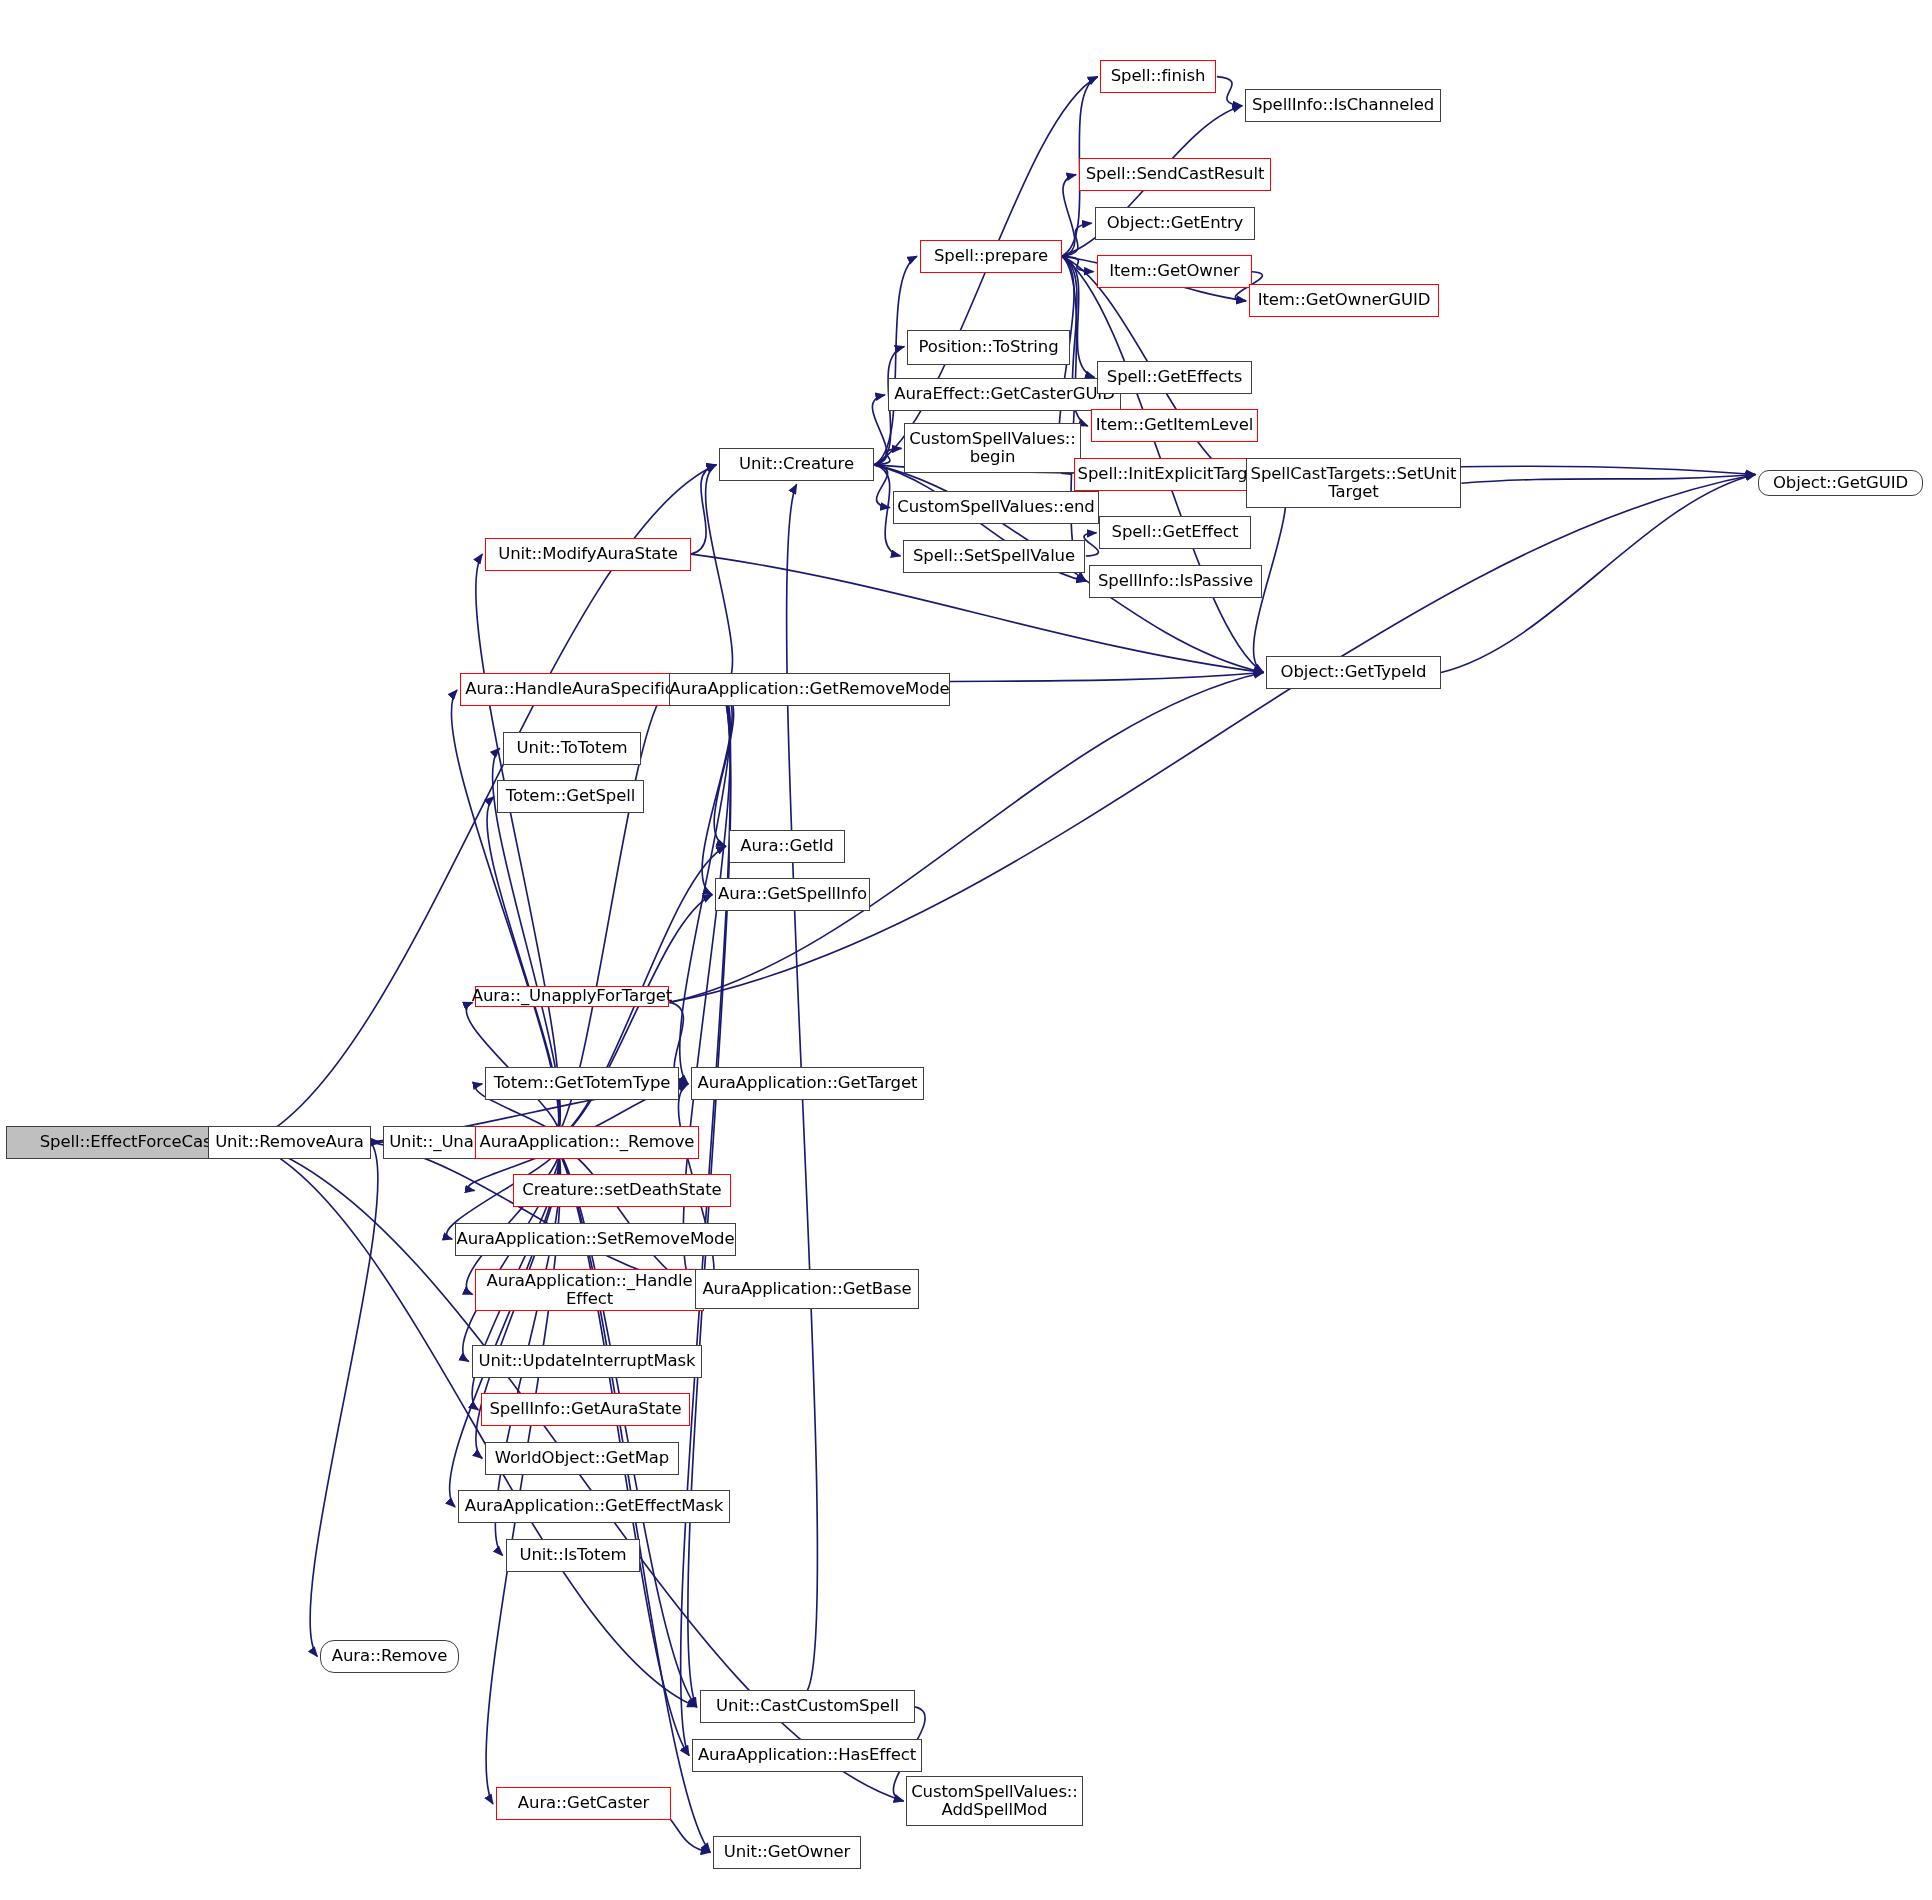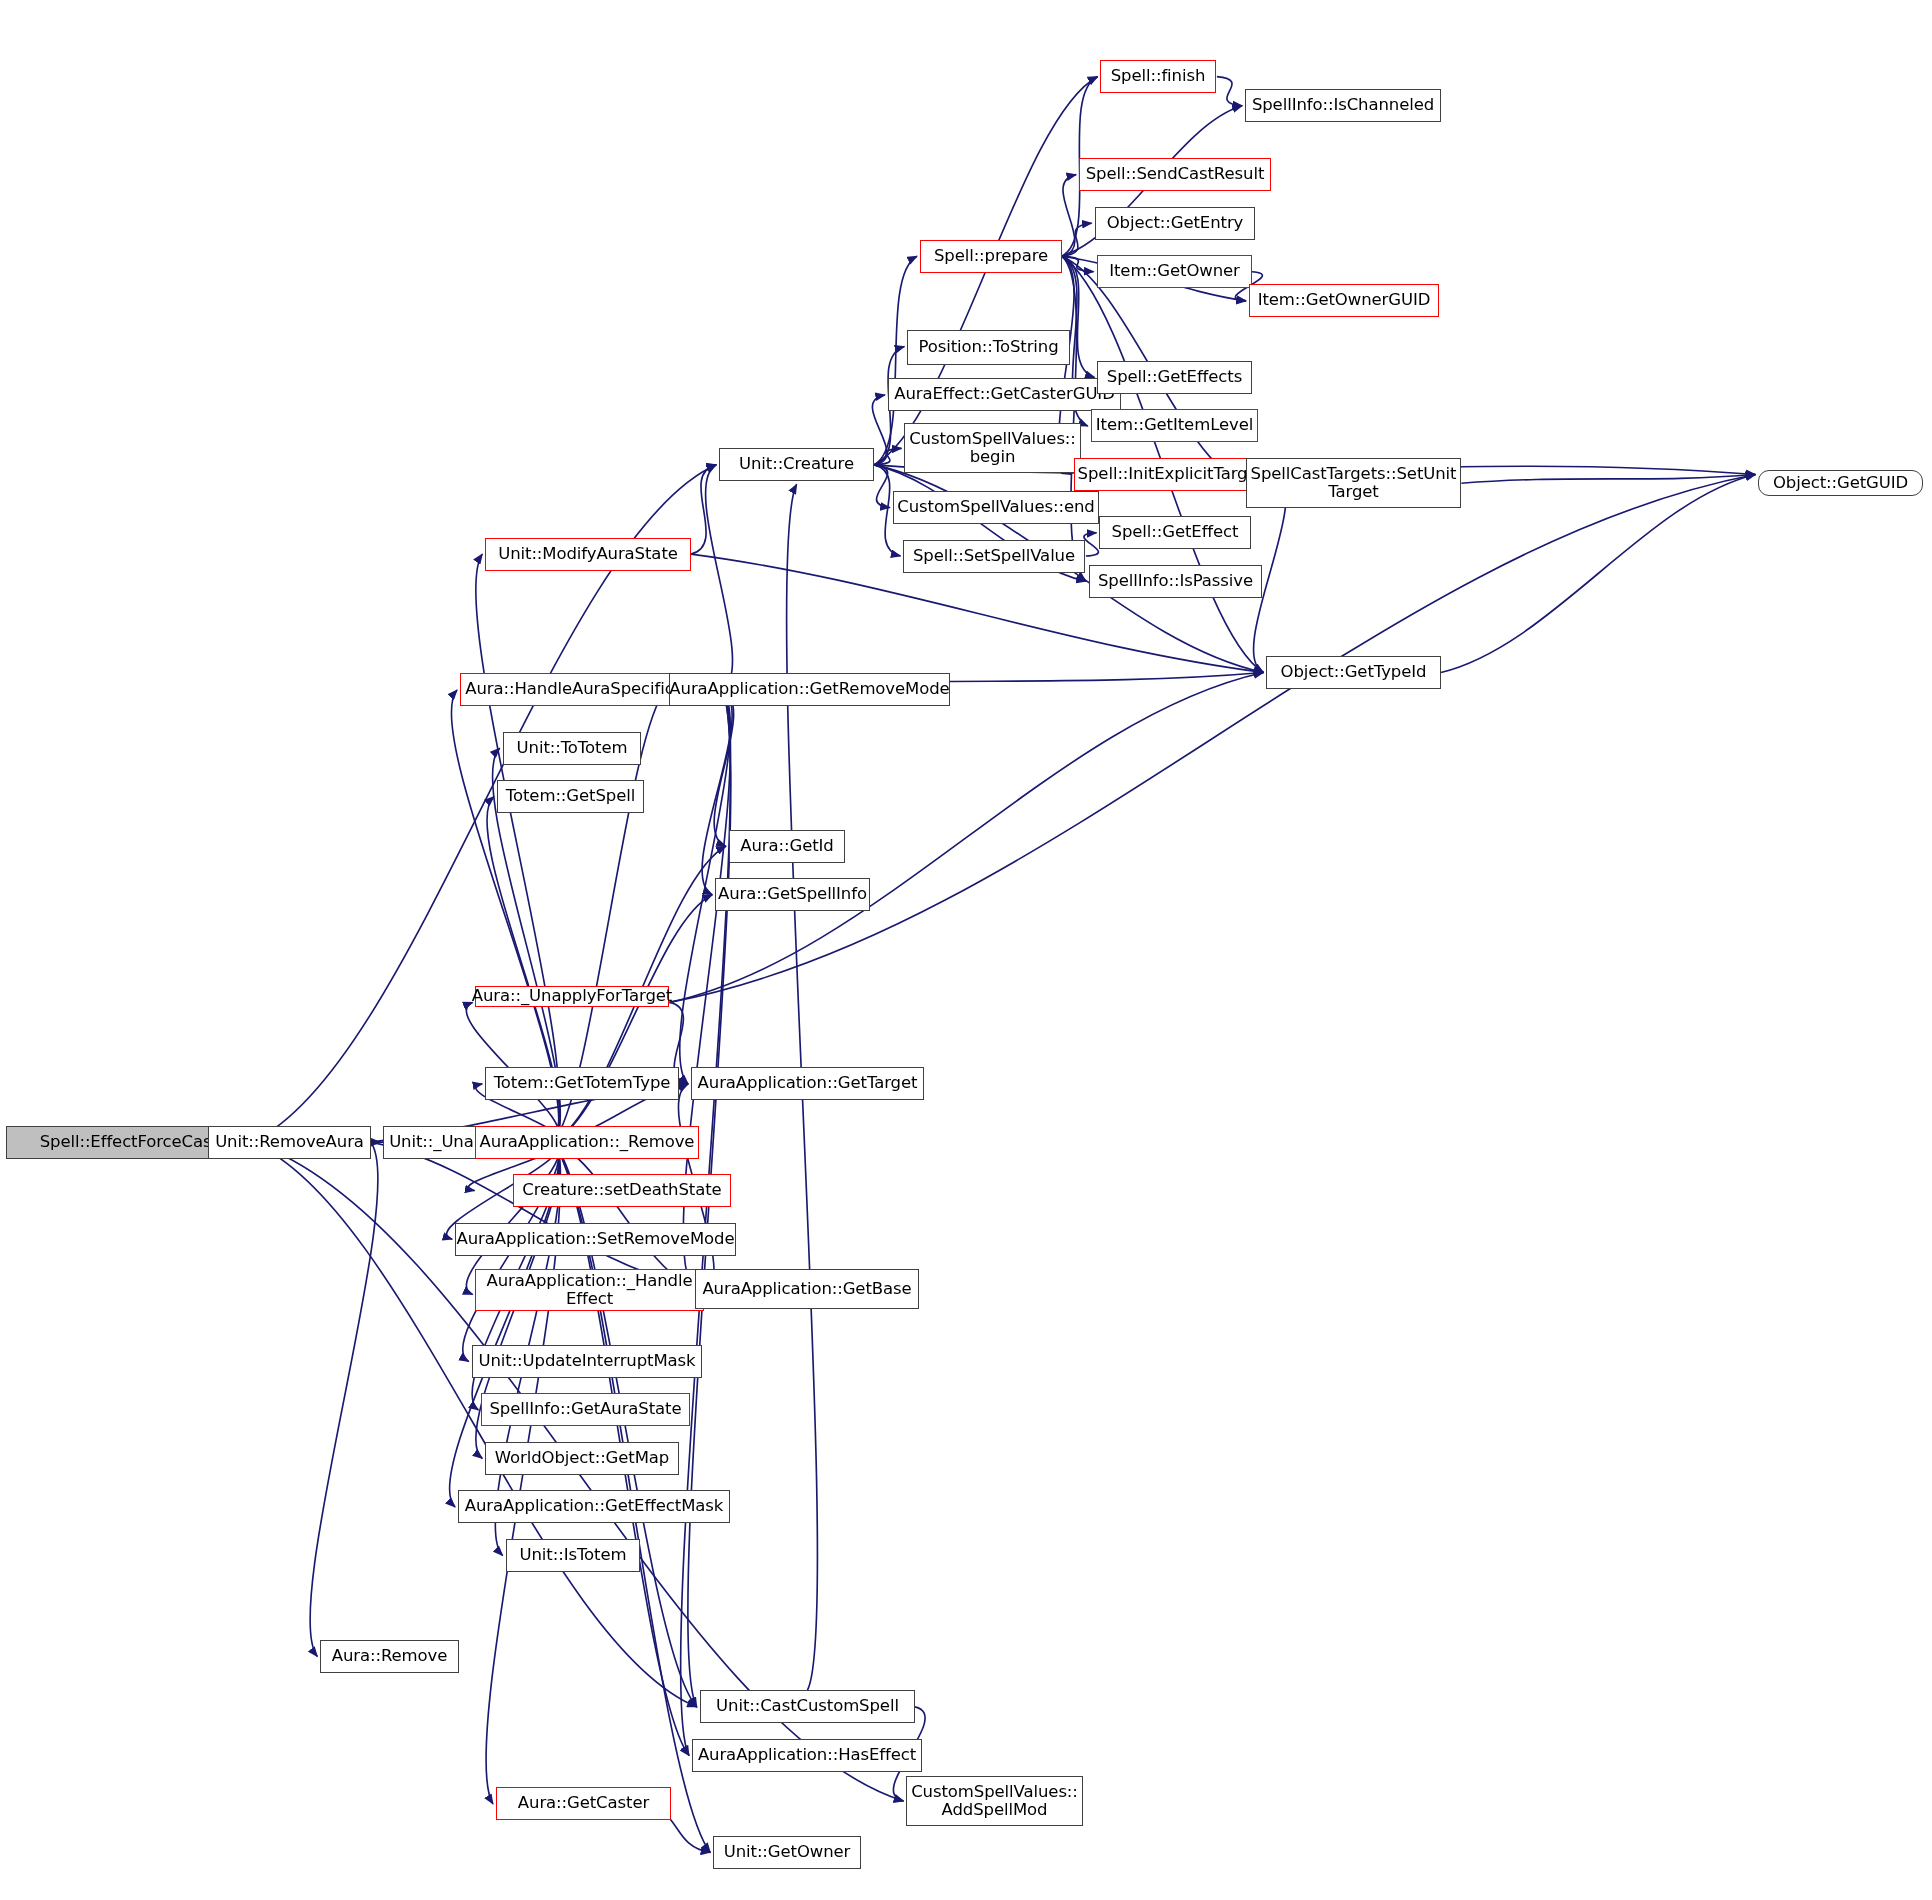--- a/index.html
+++ b/index.html
@@ -154,21 +154,21 @@
     <div class="node red" style="left: 475px; top: 1126px; width: 224px; height: 33px;">AuraApplication::_Remove</div>
     <div class="node red" style="left: 477px; top: 1174px; width: 218px; height: 33px; margin-left: 36px;">Creature::setDeathState</div>
     <div class="node" style="left: 455px; top: 1223px; width: 281px; height: 33px;">AuraApplication::SetRemoveMode</div>
     <div class="node red" style="left: 475px; top: 1269px; width: 229px; height: 42px; text-align: center;">AuraApplication::_Handle
 Effect</div>
     <div class="node" style="left: 472px; top: 1345px; width: 230px; height: 33px;">Unit::UpdateInterruptMask</div>
     <div class="node red" style="left: 481px; top: 1393px; width: 209px; height: 33px;">SpellInfo::GetAuraState</div>
     <div class="node" style="left: 485px; top: 1442px; width: 194px; height: 33px;">WorldObject::GetMap</div>
     <div class="node" style="left: 458px; top: 1490px; width: 272px; height: 33px;">AuraApplication::GetEffectMask</div>
     <div class="node" style="left: 506px; top: 1539px; width: 134px; height: 33px;">Unit::IsTotem</div>
-    <div class="node" style="left: 320px; top: 1640px; width: 139px; height: 33px;">Aura::Remove</div>
+    <div class="node" style="left: 320px; top: 1640px; width: 139px; height: 33px; border-radius: 14px;">Aura::Remove</div>
     <div class="node" style="left: 691px; top: 1067px; width: 233px; height: 33px;">AuraApplication::GetTarget</div>
     <div class="node" style="left: 695px; top: 1269px; width: 224px; height: 40px;">AuraApplication::GetBase</div>
     <div class="node" style="left: 700px; top: 1690px; width: 215px; height: 33px;">Unit::CastCustomSpell</div>
     <div class="node" style="left: 692px; top: 1739px; width: 230px; height: 33px;">AuraApplication::HasEffect</div>
     <div class="node red" style="left: 496px; top: 1787px; width: 175px; height: 33px;">Aura::GetCaster</div>
     <div class="node" style="left: 713px; top: 1836px; width: 148px; height: 33px;">Unit::GetOwner</div>
     <div class="node" style="left: 906px; top: 1776px; width: 177px; height: 50px;">CustomSpellValues::
 AddSpellMod</div>
     <div class="node" style="left: 719px; top: 448px; width: 155px; height: 33px;">Unit::Creature</div>
     <div class="node red" style="left: 920px; top: 240px; width: 142px; height: 33px;">Spell::prepare</div>

